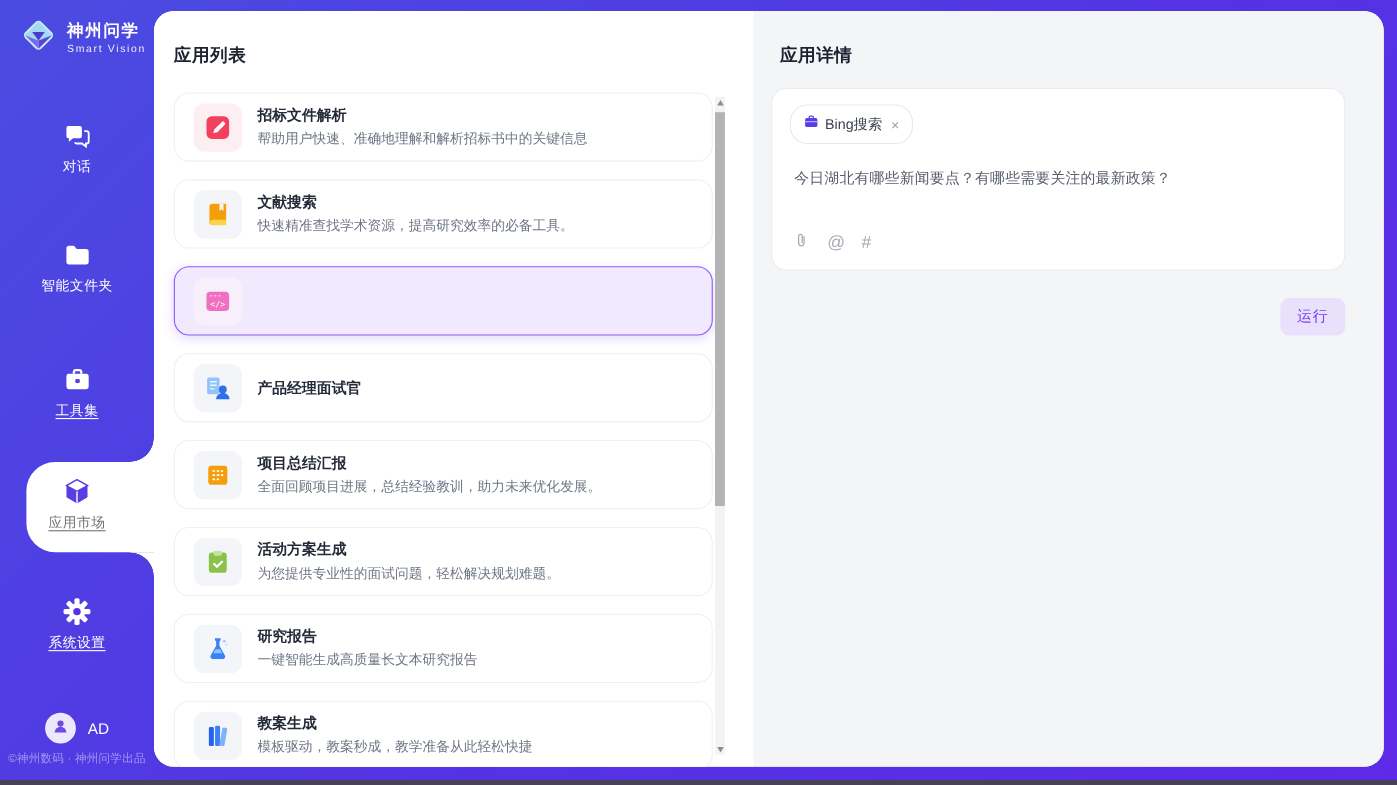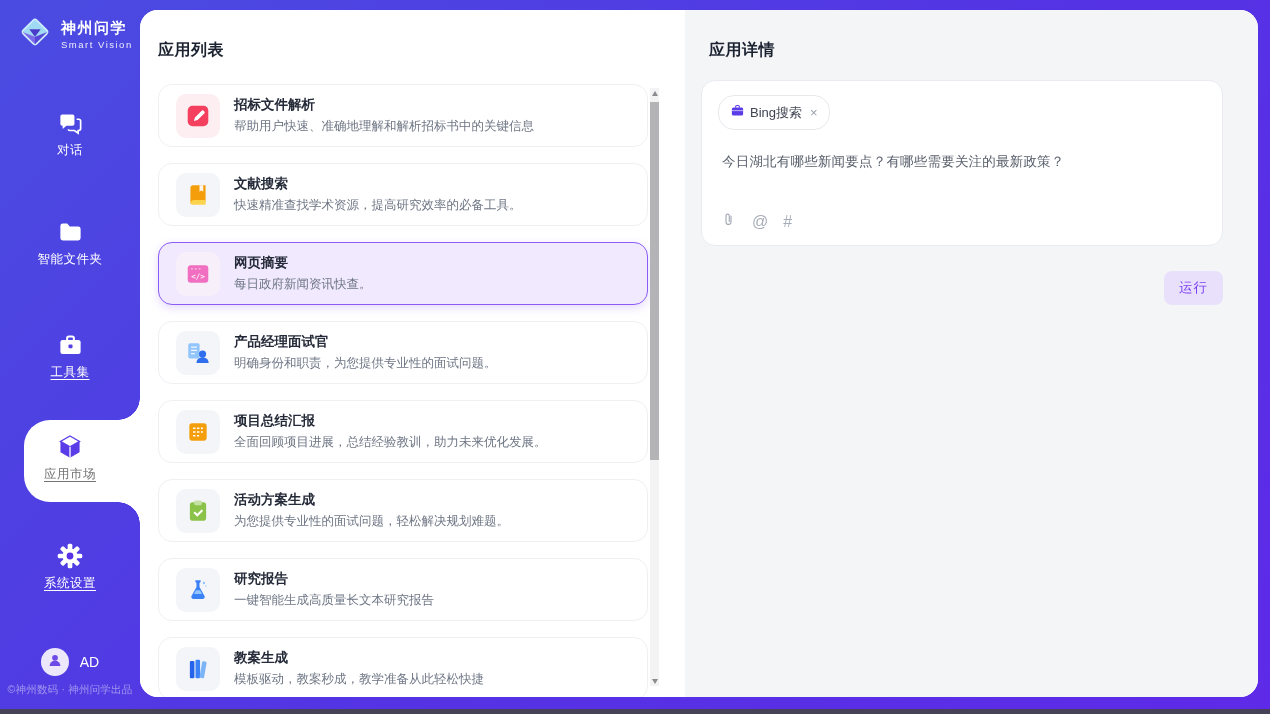--- a/index.html
+++ b/index.html
@@ -193,38 +193,33 @@
       </div>
 
       <div class="app-card selected">
         <div class="card-icon lavbg">
           <svg width="26" height="26" viewBox="0 0 24 24">
             <rect x="2.5" y="4" width="19" height="16" rx="3" fill="#f06fc0"></rect>
             <path d="M5.5 7.2h1.8M9 7.2h1.8M12.5 7.2h1.8" stroke="#fbc1e3" stroke-width="1.2"></path>
             <text x="12" y="16.8" font-size="7" font-family="'DejaVu Sans Mono',monospace" fill="#fff" text-anchor="middle">&lt;/&gt;</text>
           </svg>
         </div>
-        <div class="card-text">
-          <div class="card-name">网页摘要</div>
-          <div class="card-desc">每日政府新闻资讯快查。</div>
-        </div>
       </div>
 
       <div class="app-card">
         <div class="card-icon">
           <svg width="26" height="26" viewBox="0 0 24 24">
             <rect x="3" y="3" width="10.5" height="14" rx="1.6" fill="#93c5fd"></rect>
             <path d="M5.5 6.5h5.5M5.5 9.5h5.5M5.5 12.5h3.5" stroke="#eff6ff" stroke-width="1.2"></path>
             <circle cx="16.2" cy="13" r="3.3" fill="#2f6fed"></circle>
             <path d="M10.6 21.2c0-3.1 2.5-5.2 5.6-5.2s5.6 2.1 5.6 5.2z" fill="#2f6fed"></path>
           </svg>
         </div>
         <div class="card-text">
           <div class="card-name">产品经理面试官</div>
-          <div class="card-desc">明确身份和职责，为您提供专业性的面试问题。</div>
         </div>
       </div>
 
       <div class="app-card">
         <div class="card-icon">
           <svg width="26" height="26" viewBox="0 0 24 24">
             <rect x="4" y="4" width="16" height="16" rx="2.6" fill="#f59e0b"></rect>
             <path d="M7.5 8.5h9M7.5 12h9M7.5 15.5h5.5" stroke="#fff" stroke-width="1.4" stroke-dasharray="2.2 1.4"></path>
           </svg>
         </div>

